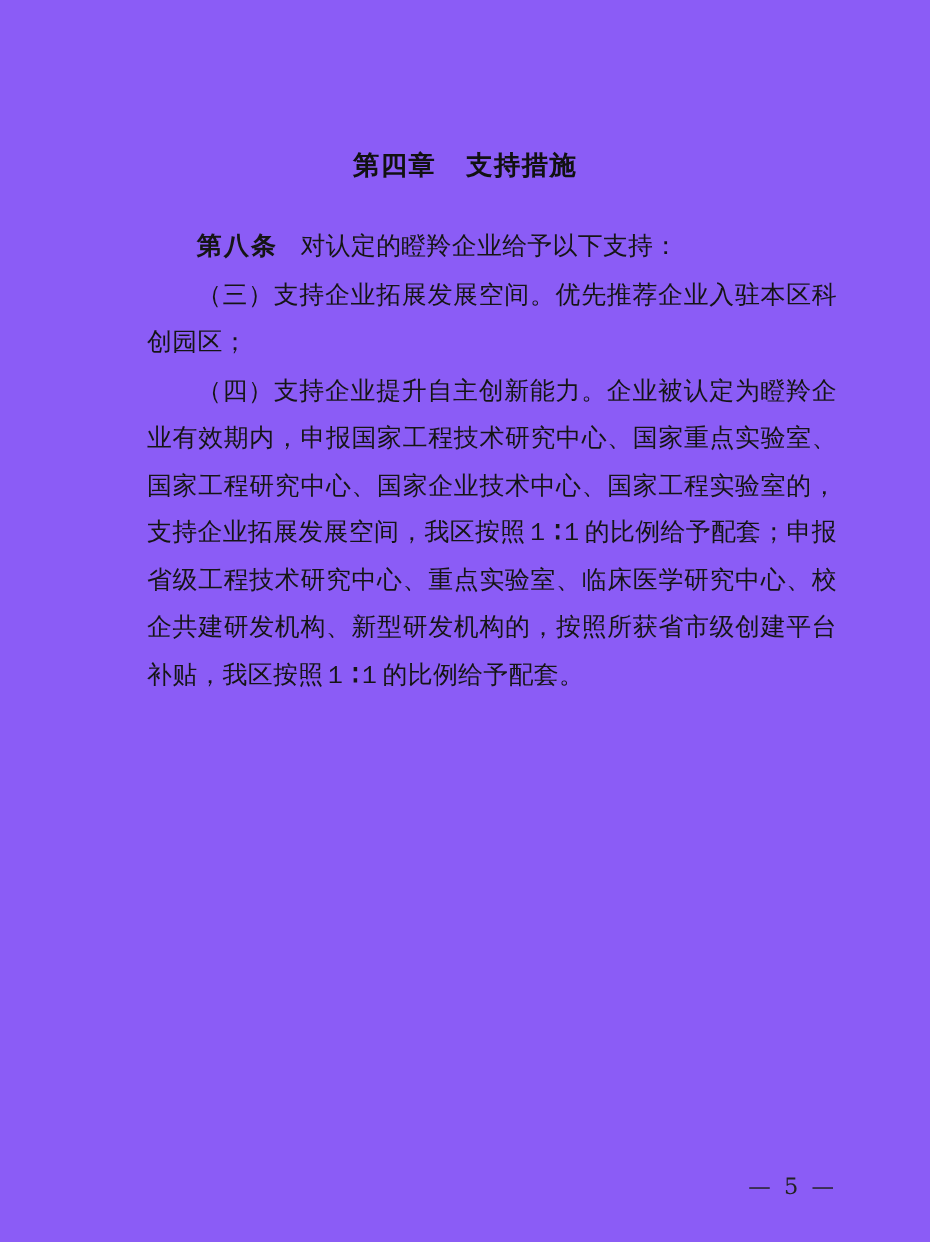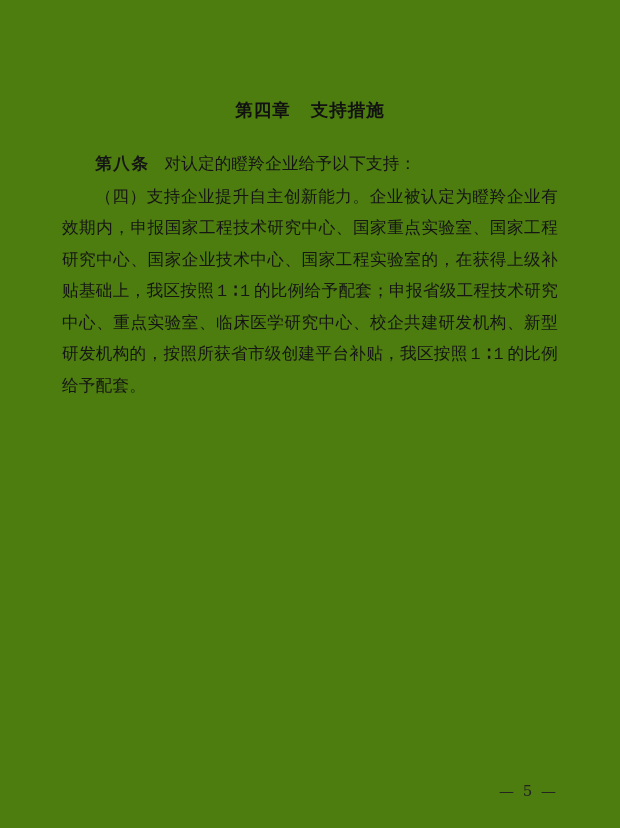--- a/index.html
+++ b/index.html
@@ -13,21 +13,21 @@
     font-family: "DejaVu Serif", "Liberation Serif", serif;
     color: #1a1a1a;
     overflow: hidden;
   }
   .page {
     position: relative;
     width: 620px;
     height: 828px;
     box-sizing: border-box;
     padding: 84px 62px 40px 62px;
-    background: #4d7c0f;
+    background: #8b5cf6;
   }
   .chapter-title {
     text-align: center;
     font-size: 17.5px;
     font-weight: bold;
     letter-spacing: 1px;
     margin: 14px 0 26px 0;
     color: #111;
   }
   .chapter-title .gap {
@@ -38,20 +38,21 @@
     font-size: 16.6px;
     line-height: 31.5px;
     text-align: justify;
     text-justify: inter-ideograph;
     margin: 0 0 1px 0;
     letter-spacing: 0.2px;
     color: #151515;
   }
   .indent {
     text-indent: 2em;
+    margin-left: 36px;
   }
   .article-head {
     font-weight: bold;
     letter-spacing: 1.5px;
   }
   .article-head-sp {
     display: inline-block;
     width: 0.9em;
   }
   .page-number {
@@ -71,19 +72,20 @@
   <div class="chapter-title">
     <span>第四章</span><span class="gap"></span><span>支持措施</span>
   </div>
 
   <p class="para indent">
     <span class="article-head">第八条</span><span class="article-head-sp"></span><span>对认定的瞪羚企业给予以下支持：</span>
   </p>
 
 
 
+  <p class="para indent">（三）支持企业拓展发展空间。优先推荐企业入驻本区科创园区；</p>
 
-  <p class="para indent">（四）支持企业提升自主创新能力。企业被认定为瞪羚企业有效期内，申报国家工程技术研究中心、国家重点实验室、国家工程研究中心、国家企业技术中心、国家工程实验室的，在获得上级补贴基础上，我区按照１∶１的比例给予配套；申报省级工程技术研究中心、重点实验室、临床医学研究中心、校企共建研发机构、新型研发机构的，按照所获省市级创建平台补贴，我区按照１∶１的比例给予配套。</p>
+  <p class="para indent">（四）支持企业提升自主创新能力。企业被认定为瞪羚企业有效期内，申报国家工程技术研究中心、国家重点实验室、国家工程研究中心、国家企业技术中心、国家工程实验室的，支持企业拓展发展空间，我区按照１∶１的比例给予配套；申报省级工程技术研究中心、重点实验室、临床医学研究中心、校企共建研发机构、新型研发机构的，按照所获省市级创建平台补贴，我区按照１∶１的比例给予配套。</p>
 
 
   <div class="page-number">— 5 —</div>
 
 </div>
 
 </body></html>

